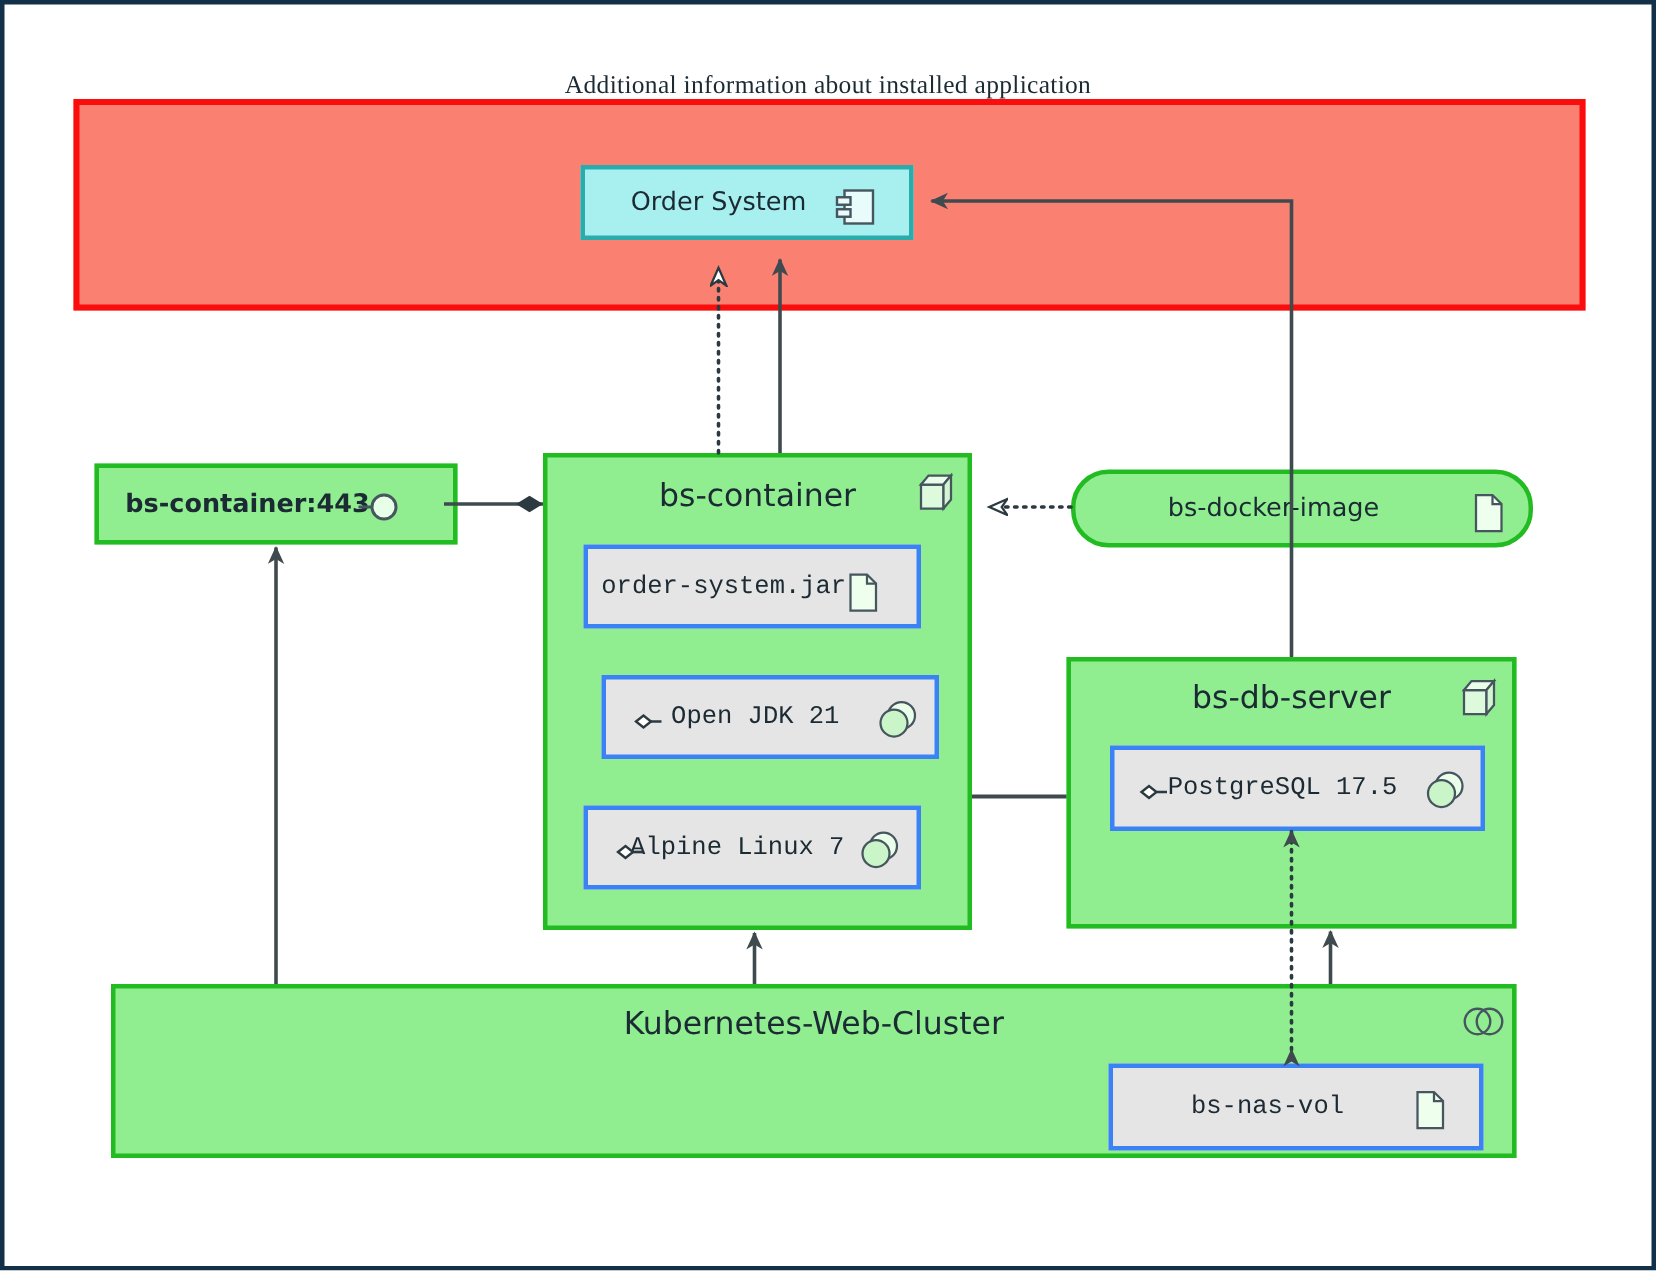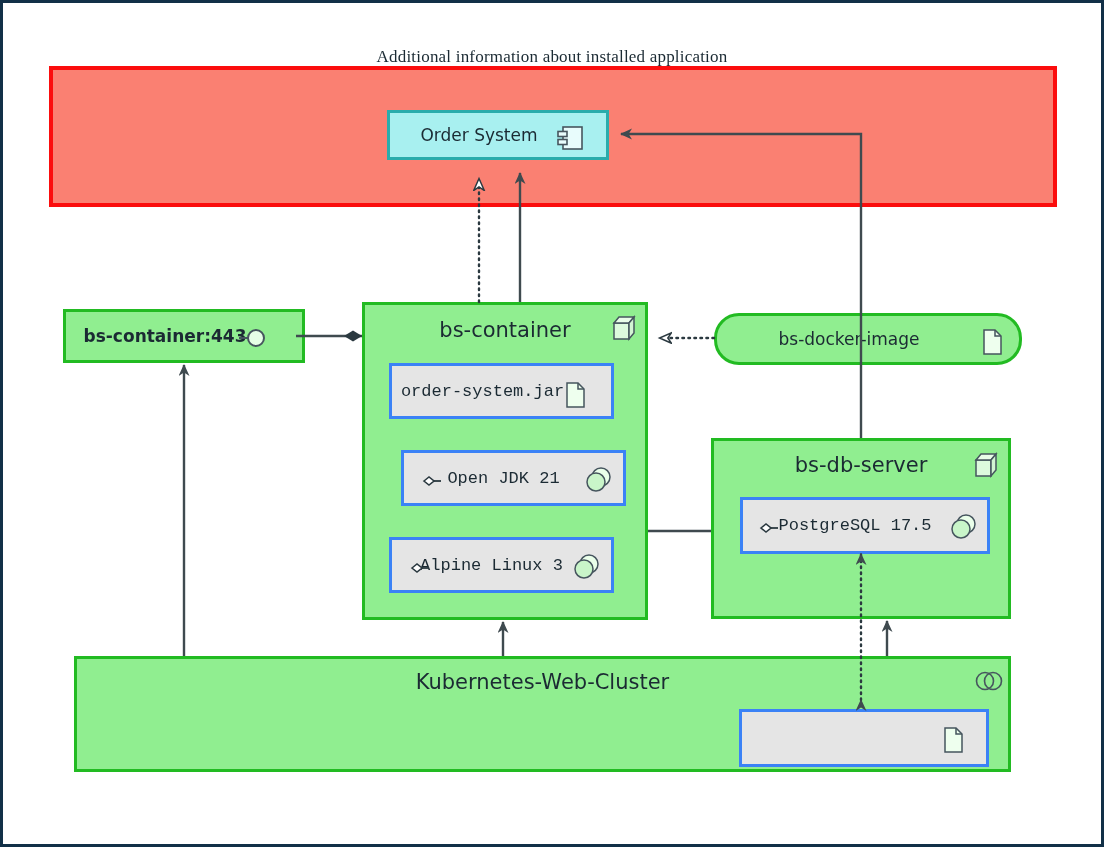--- a/index.html
+++ b/index.html
@@ -92,21 +92,21 @@
         <polygon points="2,8 7,4 12,8 7,12" fill="#ffffff" stroke="#2b3940" stroke-width="1.6"></polygon>
         <line x1="12" y1="8" x2="19" y2="8" stroke="#2b3940" stroke-width="1.8"></line>
       </svg>
       <svg class="icon" style="left:178px;top:12px;" width="32" height="32" viewBox="0 0 32 32">
         <circle cx="19" cy="12" r="9" fill="#eaffea" stroke="#46555e" stroke-width="1.5"></circle>
         <circle cx="14" cy="17" r="9" fill="#c9f5c9" stroke="#46555e" stroke-width="1.5"></circle>
       </svg>
     </div>
 
     <div class="node green-inner" style="left:24px;top:232px;width:225px;height:56px;">
-      <div class="ctr-label with-icon with-bullet">Alpine Linux 3</div>
+      <div class="ctr-label with-icon with-bullet">Alpine Linux 7</div>
       <svg class="icon" style="left:18px;top:20px;" width="22" height="16" viewBox="0 0 22 16">
         <polygon points="2,8 7,4 12,8 7,12" fill="#ffffff" stroke="#2b3940" stroke-width="1.6"></polygon>
         <line x1="12" y1="8" x2="19" y2="8" stroke="#2b3940" stroke-width="1.8"></line>
       </svg>
       <svg class="icon" style="left:178px;top:12px;" width="32" height="32" viewBox="0 0 32 32">
         <circle cx="19" cy="12" r="9" fill="#eaffea" stroke="#46555e" stroke-width="1.5"></circle>
         <circle cx="14" cy="17" r="9" fill="#c9f5c9" stroke="#46555e" stroke-width="1.5"></circle>
       </svg>
     </div>
   </div>
@@ -141,20 +141,21 @@
   </div>
 
   <div class="node green" style="left:71px;top:653px;width:937px;height:116px;">
     <div class="node-title" style="top:11px;">Kubernetes-Web-Cluster</div>
     <svg class="icon" style="left:895px;top:7px;" width="34" height="30" viewBox="0 0 34 30">
       <circle cx="13" cy="15" r="8.5" fill="none" stroke="#46555e" stroke-width="1.6"></circle>
       <circle cx="21" cy="15" r="8.5" fill="none" stroke="#46555e" stroke-width="1.6"></circle>
     </svg>
 
     <div class="node green-inner" style="left:662px;top:50px;width:250px;height:58px;">
+      <div class="ctr-label with-icon">bs-nas-vol</div>
       <svg class="icon" style="left:200px;top:14px;" width="24" height="28" viewBox="0 0 24 28">
         <polygon points="3,2 14,2 20,8 20,26 3,26" fill="#eeffee" stroke="#46555e" stroke-width="1.5"></polygon>
         <polyline points="14,2 14,8 20,8" fill="none" stroke="#46555e" stroke-width="1.5"></polyline>
       </svg>
     </div>
   </div>
 
   <svg class="ov">
     <defs>
       <marker id="filled" markerWidth="14" markerHeight="14" refX="11" refY="5.5" orient="auto" markerUnits="userSpaceOnUse">

